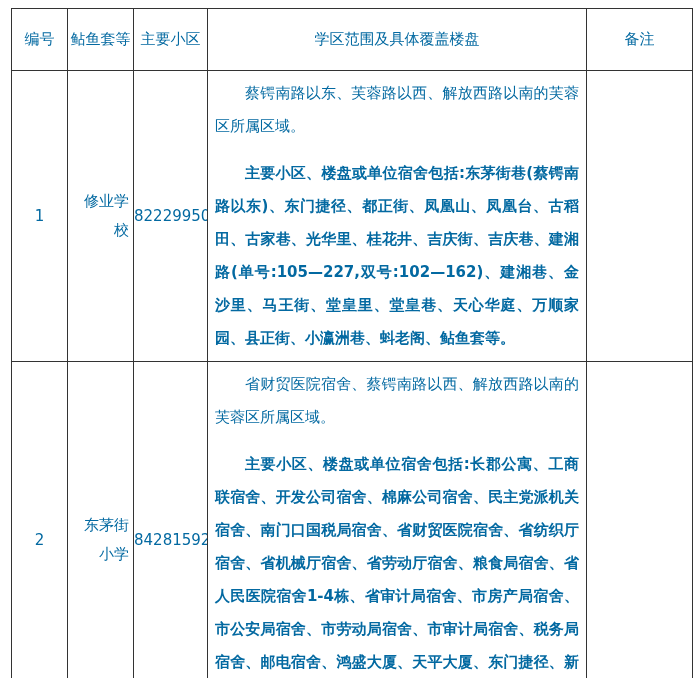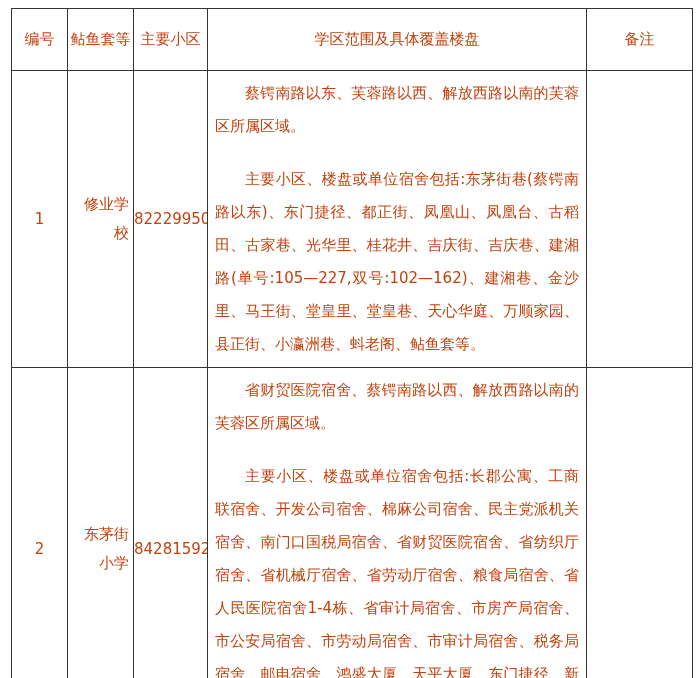--- a/index.html
+++ b/index.html
@@ -19,21 +19,21 @@
     width: 681px;
     border-collapse: collapse;
     table-layout: fixed;
   }
   .district-table th,
   .district-table td {
     border: 1px solid #333333;
     vertical-align: middle;
     font-weight: normal;
     font-size: 15px;
-    color: #c2410c;
+    color: #0369a1;
     padding: 0;
     background: #ffffff;
     overflow: hidden;
   }
   .col-id      { width: 56px;  }
   .col-school  { width: 66px;  }
   .col-phone   { width: 74px;  }
   .col-district{ width: 379px; }
   .col-remark  { width: 106px; }
 
@@ -50,21 +50,21 @@
   }
   td.cell-district {
     padding: 6px 7px;
     text-align: justify;
   }
   td.cell-district p {
     margin: 0;
     text-indent: 2em;
     line-height: 33px;
   }
-  td.cell-district p + p { margin-top: 20px; }
+  td.cell-district p + p { margin-top: 14px; font-weight: bold; }
 </style>
 </head>
 <body>
 
 <div class="page">
   <table class="district-table">
     <colgroup>
       <col class="col-id">
       <col class="col-school">
       <col class="col-phone">

